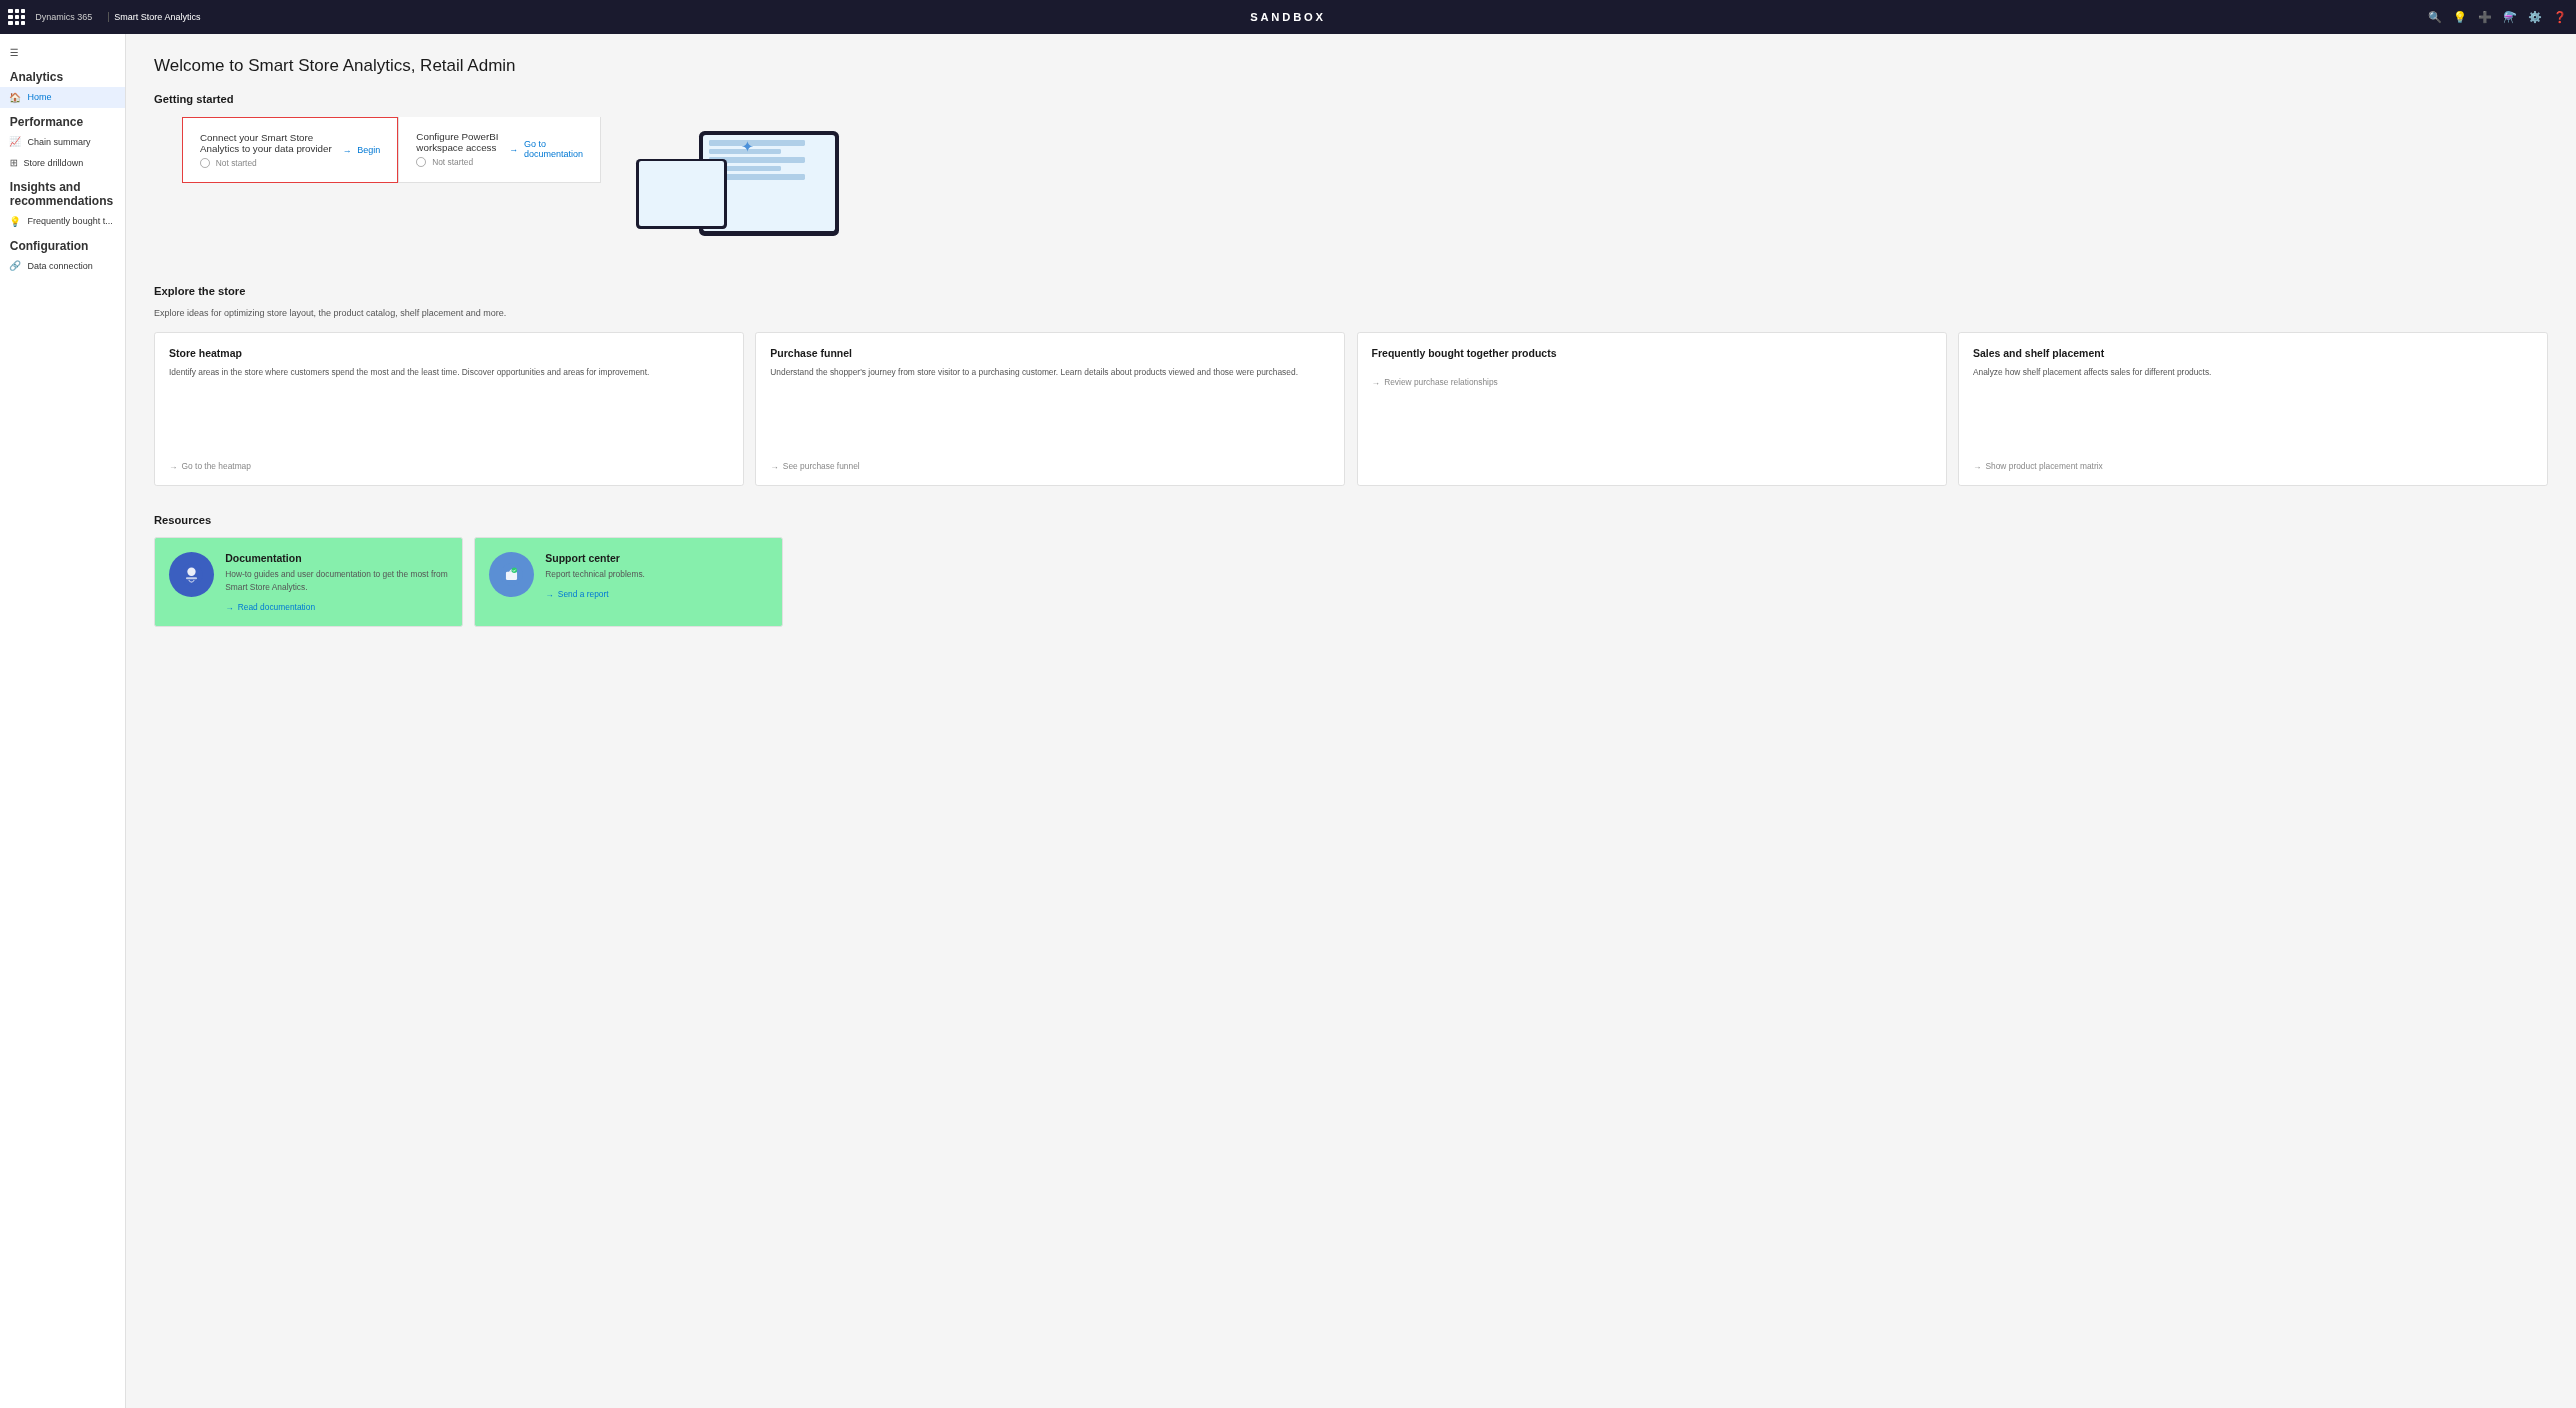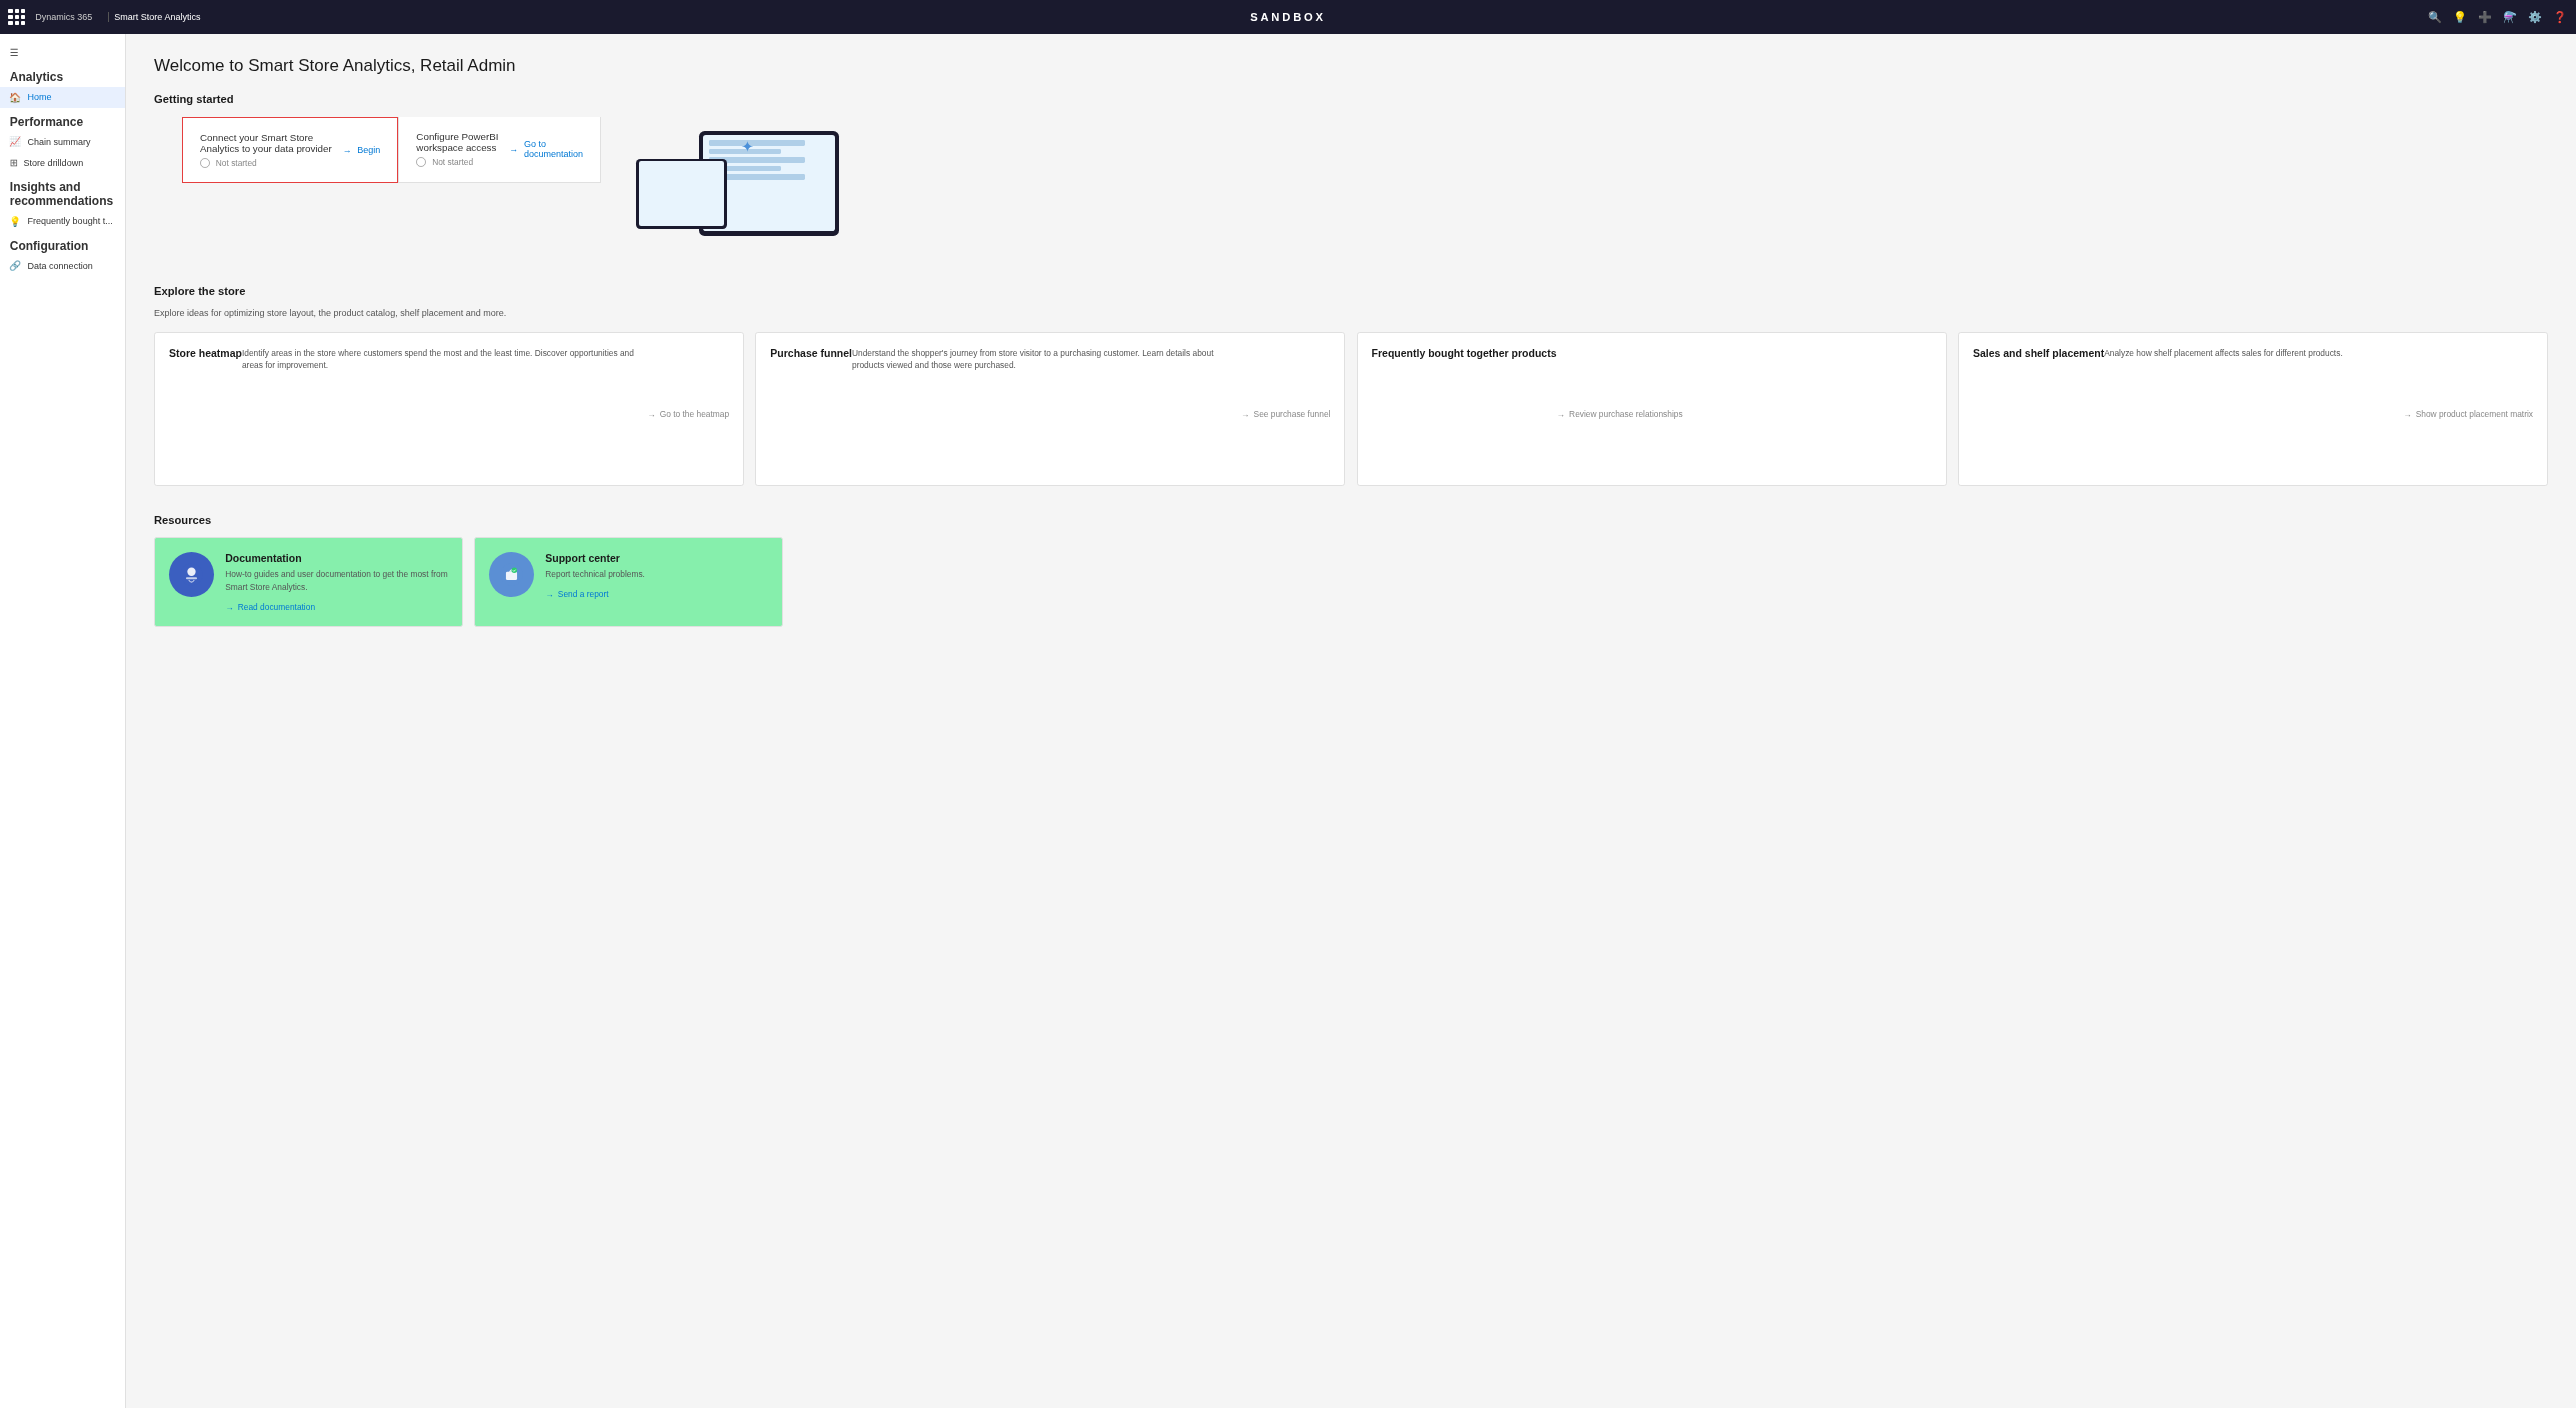--- a/index.html
+++ b/index.html
@@ -133,20 +133,21 @@
     
     .explore-section { margin-bottom: 28px; }
     .explore-subtitle { font-size: 9px; color: #555; margin-bottom: 14px; }
     .explore-cards { display: grid; grid-template-columns: repeat(4, 1fr); gap: 11.2px; }
     .explore-card {
       background: white;
       border: 0.7px solid #e0e0e0;
       border-radius: 2.8px;
       padding: 14px;
       display: flex;
+      flex-direction: column;
       min-height: 154px;
     }
     .explore-card-title { font-size: 10.5px; font-weight: 600; color: #1a1a1a; margin-bottom: 7px; }
     .explore-card-desc { font-size: 8.4px; color: #555; line-height: 1.5; flex: 1; }
     .explore-card-link { display: flex; align-items: center; gap: 4.2px; font-size: 8.4px; color: #888; cursor: pointer; margin-top: 11.2px; }
 
     
     .resources-section { margin-bottom: 28px; }
     .resources-cards { display: grid; grid-template-columns: repeat(2, 1fr); gap: 11.2px; max-width: 629px; }
     .resource-card {

